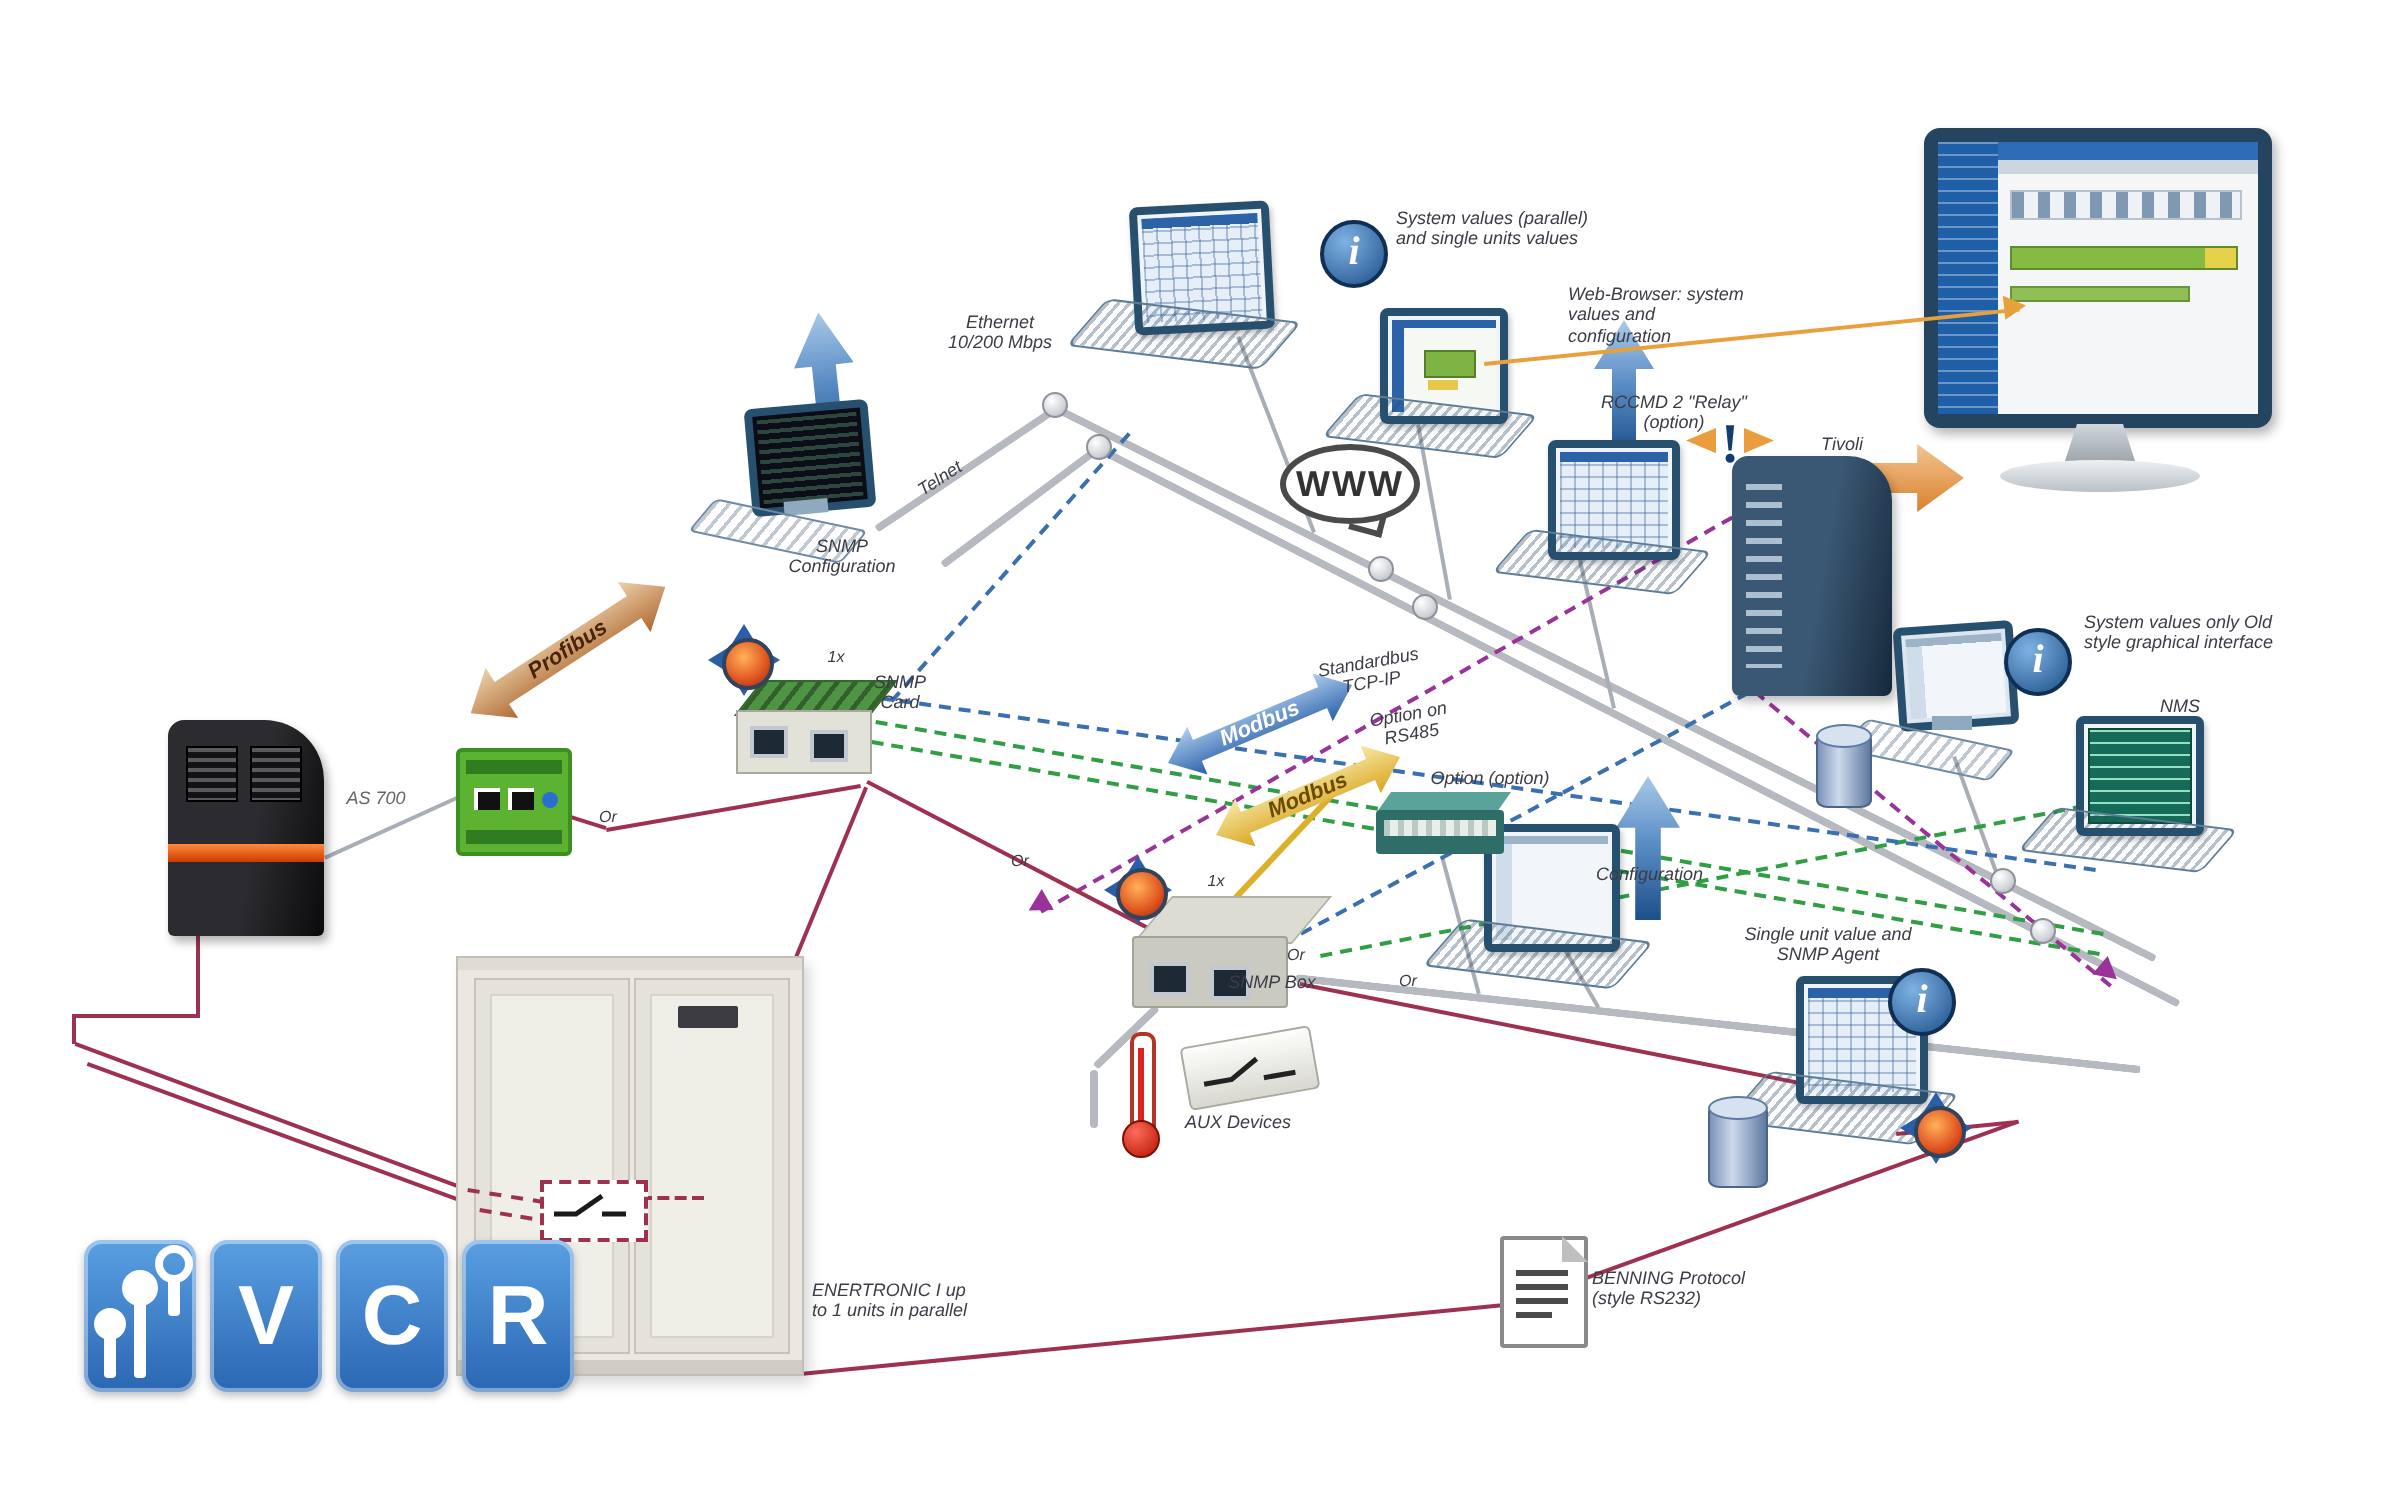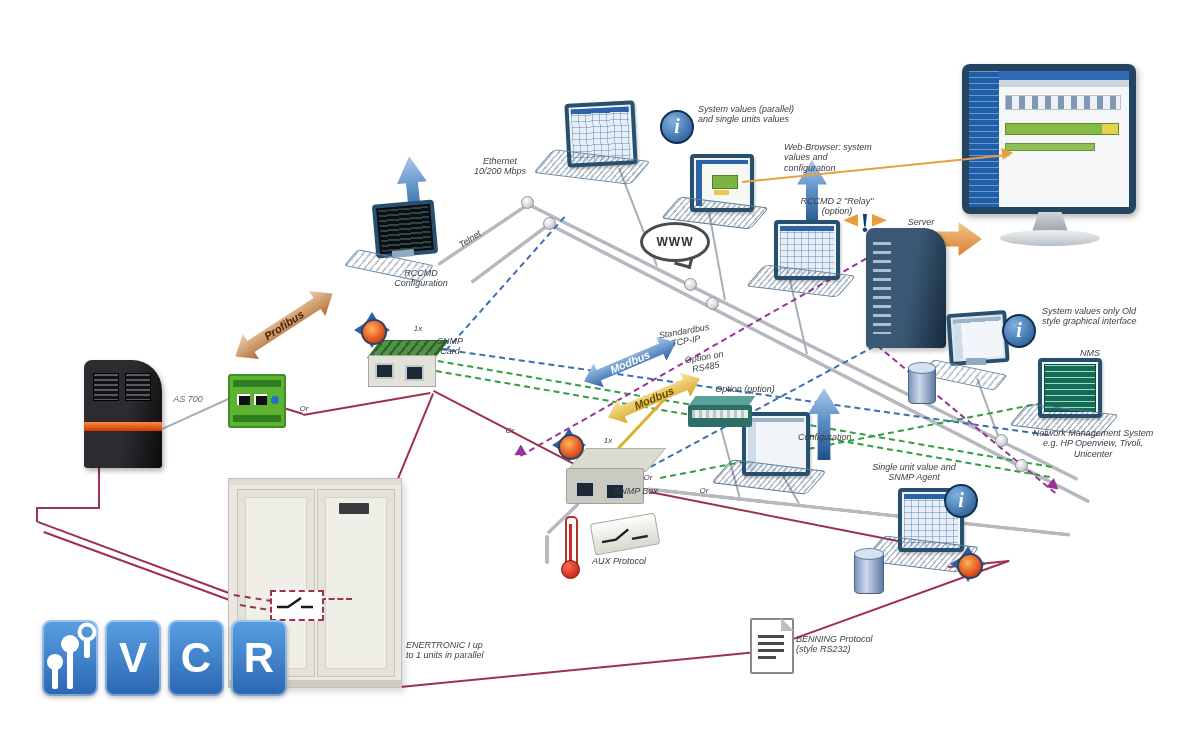--- a/index.html
+++ b/index.html
@@ -127,21 +127,21 @@
   <div class="node" style="left:995px;top:434px"></div>
   <div class="node" style="left:1015px;top:459px"></div>
   <div class="node" style="left:935px;top:514px"></div>
 
   <div class="uparrow" style="left:398px;top:156px;width:30px;height:74px;transform:rotate(-6deg)"></div>
   <div class="crt dev" style="left:374px;top:202px;width:54px;height:46px;transform:rotate(-5deg)">
     <div class="pix"></div>
   </div>
   <div class="dev" style="left:392px;top:250px;width:22px;height:7px;background:#8fa9bf;transform:rotate(-5deg)"></div>
   <div class="kbd" style="left:350px;top:256px;width:76px;height:17px;transform:rotate(12deg) skewX(-28deg)"></div>
-  <div class="lbl" style="left:382px;top:268px;width:78px">RCCMD Configuration</div>
+  <div class="lbl" style="left:382px;top:268px;width:78px">SNMP Configuration</div>
   <div class="lbl" style="left:450px;top:234px;width:40px;transform:rotate(-33deg)">Telnet</div>
   <div class="lbl" style="left:468px;top:156px;width:64px">Ethernet 10/200 Mbps</div>
 
   <div class="lapscreen" style="left:566px;top:102px;width:62px;height:56px;transform:rotate(-3deg)">
     <div class="uigrid"></div>
   </div>
   <div class="lapbase" style="left:543px;top:154px;width:96px;height:24px;transform:rotate(7deg) skewX(-34deg)"></div>
   <div class="info" style="left:660px;top:110px">i</div>
   <div class="lbl" style="left:698px;top:104px;width:110px;text-align:left">System values (parallel) and single units values</div>
 
@@ -163,21 +163,21 @@
   <div class="dev" style="left:843px;top:203px;width:44px;height:40px;z-index:4">
     <div style="position:absolute;left:0;top:11px;width:15px;height:18px;background:#eb9c3e;clip-path:polygon(100% 0,0 35%,100% 70%)"></div>
     <div style="position:absolute;right:0;top:11px;width:15px;height:18px;background:#eb9c3e;clip-path:polygon(0 0,100% 35%,0 70%)"></div>
     <div style="position:absolute;left:0;right:0;text-align:center;top:2px;color:#123d6e;font:bold 28px/36px 'Liberation Serif',serif">!</div>
   </div>
 
   <div class="dev" style="left:930px;top:222px;width:52px;height:34px;z-index:1;background:linear-gradient(180deg,#f3c493,#d9822b);clip-path:polygon(0 28%,55% 28%,55% 0,100% 50%,55% 100%,55% 72%,0 72%)"></div>
   <div class="dev" style="left:866px;top:228px;width:80px;height:120px;border-radius:8px 22px 4px 4px;background:linear-gradient(100deg,#3a5873 55%,#16293c);box-shadow:2px 3px 5px rgba(0,0,0,.25)">
     <div style="position:absolute;left:7px;top:14px;width:18px;height:92px;background:repeating-linear-gradient(rgba(210,225,240,.75) 0 3px,transparent 3px 9px)"></div>
   </div>
-  <div class="lbl" style="left:899px;top:217px;width:44px">Server</div>
+  <div class="lbl" style="left:899px;top:217px;width:44px">Tivoli</div>
 
   <div class="dev" style="left:962px;top:64px;width:174px;height:150px;background:#24445f;border-radius:8px;padding:7px;box-sizing:border-box;box-shadow:2px 3px 6px rgba(0,0,0,.3)">
     <div style="position:relative;width:100%;height:100%;background:#f4f6f8;overflow:hidden">
       <div style="position:absolute;left:0;top:0;bottom:0;width:30px;background:repeating-linear-gradient(rgba(255,255,255,.35) 0 1px,transparent 1px 6px) #1f5fa8"></div>
       <div style="position:absolute;left:30px;right:0;top:0;height:9px;background:#2e6db5"></div>
       <div style="position:absolute;left:30px;right:0;top:9px;height:7px;background:#cdd6df"></div>
       <div style="position:absolute;left:36px;right:8px;top:24px;height:13px;background:repeating-linear-gradient(90deg,#7f99b5 0 6px,#eef2f6 6px 13px);border:1px solid #b7c2cc"></div>
       <div style="position:absolute;left:36px;right:10px;top:52px;height:10px;background:linear-gradient(90deg,#85bb42 0 86%,#e5d24a 86%);border:1px solid #5e8c2a"></div>
       <div style="position:absolute;left:36px;right:34px;top:72px;height:6px;background:#8fbf55;border:1px solid #6a9439"></div>
     </div>
@@ -194,21 +194,20 @@
   <div class="lbl" style="left:1042px;top:306px;width:98px;text-align:left">System values only Old style graphical interface</div>
 
   <div class="cyl" style="left:908px;top:366px;width:26px;height:36px">
       <div class="cyltop"></div>
     </div>
   <div class="lapscreen" style="left:1038px;top:358px;width:56px;height:52px">
     <div class="greenui"></div>
   </div>
   <div class="lapbase" style="left:1018px;top:408px;width:90px;height:22px;transform:rotate(7deg) skewX(-34deg)"></div>
   <div class="lbl" style="left:1072px;top:348px;width:36px">NMS</div>
-  <div class="lbl" style="left:1028px;top:428px;width:130px">Network Management System e.g. HP Openview, Tivoli, Unicenter</div>
 
   <div class="uparrow" style="left:808px;top:388px;width:32px;height:72px"></div>
   <div class="lapscreen" style="left:742px;top:412px;width:60px;height:56px">
     <div class="winui"></div>
   </div>
   <div class="lapbase" style="left:721px;top:464px;width:94px;height:24px;transform:rotate(7deg) skewX(-34deg)"></div>
   <div class="lbl" style="left:798px;top:432px;width:74px;text-align:left">Configuration</div>
 
   <div class="dev" style="left:688px;top:396px;width:64px;height:32px">
     <div style="position:absolute;left:4px;top:0;width:60px;height:10px;background:#5aa39a;transform:skewX(-35deg)"></div>
@@ -283,21 +282,21 @@
     <div style="position:absolute;left:5px;top:0;width:9px;height:48px;background:#fff;border:2px solid #b33526;border-radius:5px">
       <div style="position:absolute;left:2px;top:6px;bottom:1px;width:3px;background:#d22"></div>
     </div>
     <div style="position:absolute;left:1px;top:44px;width:17px;height:17px;border-radius:50%;background:radial-gradient(circle at 35% 30%,#ff6a5a,#b31500);border:1px solid #7d1000"></div>
   </div>
   <div class="dev" style="left:592px;top:518px;width:64px;height:30px;transform:rotate(-10deg);background:linear-gradient(#fdfdfb,#d8d8d0);border:1px solid #a9a9a0;border-radius:3px">
     <svg width="64" height="30" viewBox="0 0 64 30">
         <path d="M8 19 h14 l14 -8 M38 21 h16" stroke="#222" stroke-width="2.5" fill="none"></path>
       </svg>
   </div>
-  <div class="lbl" style="left:576px;top:556px;width:86px">AUX Protocol</div>
+  <div class="lbl" style="left:576px;top:556px;width:86px">AUX Devices</div>
 
   <div class="dev" style="left:228px;top:478px;width:172px;height:208px;background:#eae8e0;border:1px solid #c2c0b6;box-shadow:3px 4px 6px rgba(0,0,0,.15)">
     <div style="position:absolute;left:0;top:0;width:100%;height:6px;background:#dfddd3"></div>
     <div style="position:absolute;left:8px;top:10px;width:76px;height:186px;background:#e4e2d9;border:1px solid #c6c4ba">
       <div style="position:absolute;inset:7px;background:#efeee7;border:1px solid #d6d4ca"></div>
     </div>
     <div style="position:absolute;left:88px;top:10px;width:76px;height:186px;background:#e4e2d9;border:1px solid #c6c4ba">
       <div style="position:absolute;inset:7px;background:#efeee7;border:1px solid #d6d4ca"></div>
     </div>
     <div style="position:absolute;left:110px;top:24px;width:30px;height:11px;background:#3b3b40;border-radius:1px"></div>
@@ -314,21 +313,21 @@
     <div style="position:absolute;right:-2px;top:-2px;width:13px;height:13px;background:#bfbfbf;clip-path:polygon(0 0,0 100%,100% 100%)"></div>
     <div style="position:absolute;left:6px;right:8px;top:15px;height:3px;background:#4a4a4a"></div>
     <div style="position:absolute;left:6px;right:8px;top:22px;height:3px;background:#4a4a4a"></div>
     <div style="position:absolute;left:6px;right:8px;top:29px;height:3px;background:#4a4a4a"></div>
     <div style="position:absolute;left:6px;right:16px;top:36px;height:3px;background:#4a4a4a"></div>
   </div>
   <div class="lbl" style="left:796px;top:634px;width:94px;text-align:left">BENNING Protocol (style RS232)</div>
 
   <div class="dev" style="left:676px;top:250px;width:14px;height:14px;background:#fff;border-right:3px solid #4a4a4a;border-bottom:3px solid #4a4a4a;transform:rotate(15deg)"></div>
   <div class="dev" style="left:640px;top:222px;width:64px;height:34px;border-radius:50%;border:3px solid #4a4a4a;background:#fff;display:flex;align-items:center;justify-content:center;z-index:3">
-    <span style="font-weight:bold;font-size:12px;letter-spacing:1px;color:#333">WWW</span>
+    <span style="font-weight:bold;font-size:18px;letter-spacing:1px;color:#333">WWW</span>
   </div>
 
   <div class="lapscreen" style="left:898px;top:488px;width:58px;height:56px">
     <div class="uigrid"></div>
   </div>
   <div class="lapbase" style="left:873px;top:540px;width:94px;height:26px;transform:rotate(7deg) skewX(-34deg)"></div>
   <div class="info" style="left:944px;top:484px">i</div>
   <div class="lbl" style="left:868px;top:462px;width:92px">Single unit value and SNMP Agent</div>
   <div class="cyl" style="left:854px;top:552px;width:28px;height:40px">
       <div class="cyltop"></div>

